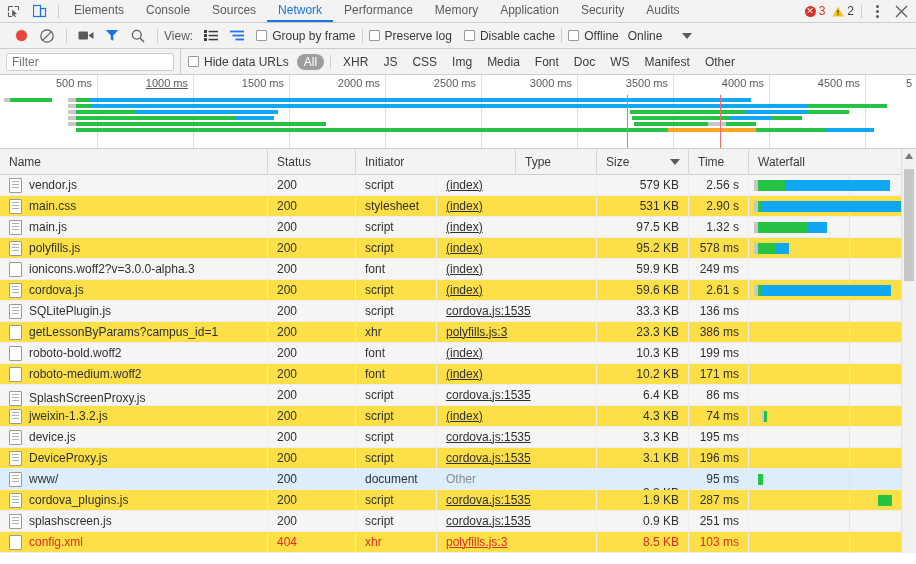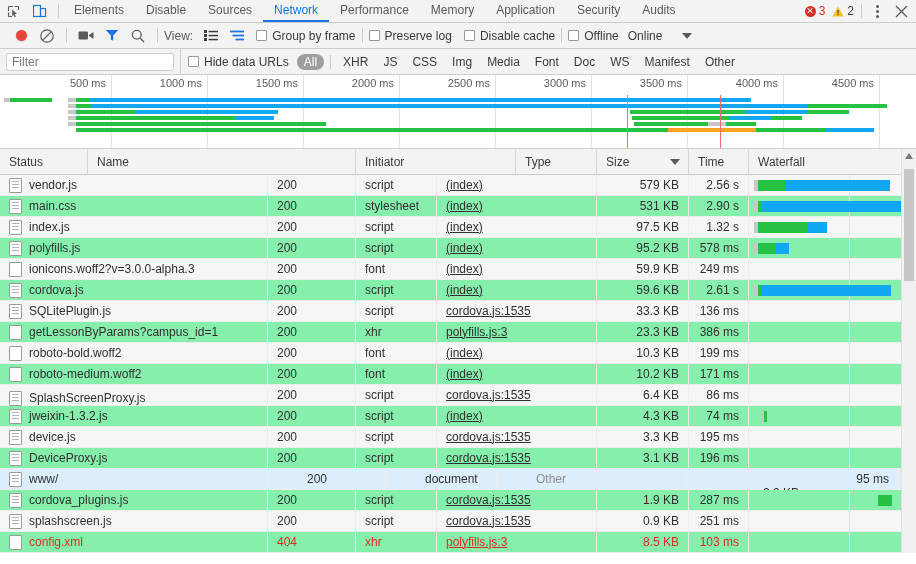--- a/index.html
+++ b/index.html
@@ -133,21 +133,21 @@
   .fb-div { width:1px;height:14px;background:#cdcdcd;margin:0 5px; }
 
   
   #overview {
     height: 74px;
     position: relative;
     background: #fff;
     border-bottom: 1px solid #cdcdcd;
     overflow: hidden;
   }
-  #ov-ruler { position:absolute; top:0; left:16px; right:0; height:20px; }
+  #ov-ruler { position:absolute; top:0; left:2px; right:0; height:20px; }
   .ov-tick {
     position:absolute; top:0; bottom:-54px;
     border-left: 1px solid #e0e0e0;
   }
   .ov-tick-lbl {
     position:absolute; top:2px;
     font-size:11px; color:#5a5a5a;
     transform: translateX(-100%);
     padding-right:5px; white-space:nowrap;
   }
@@ -184,22 +184,22 @@
   }
   #rows { position:relative; }
   .row {
     height: 21px;
     display:flex;
     align-items:center;
     border-bottom:1px solid #ededed;
     position:relative;
   }
   .row.odd { background:#f5f5f5; }
-  .row.even { background:#86efac;justify-content:flex-end; }
-  .row.selected { background:#dcedfc;gap:30px; }
+  .row.even { background:#fde047;justify-content:flex-end; }
+  .row.selected { background:#dcedfc; }
   .cell {
     height:21px; line-height:21px;
     font-size:12px;
     color:#303030;
     padding-left:9px;
     flex:0 0 auto;
     overflow:hidden;
     white-space:nowrap;
     border-right:1px solid #ededed;
   }
@@ -263,21 +263,21 @@
       <rect x="0.5" y="1.5" width="7" height="11" stroke="#1a73e8" stroke-width="1.2" fill="none"></rect>
       <rect x="7.5" y="4.5" width="5" height="8" stroke="#1a73e8" stroke-width="1.2" fill="none"></rect>
     </svg>
   </div>
   <div class="tb-sep"></div>
 
   <div class="tab">
       <span>Elements</span>
     </div>
   <div class="tab">
-      <span>Disable</span>
+      <span>Console</span>
     </div>
   <div class="tab">
       <span>Sources</span>
     </div>
   <div class="tab selected">
       <span>Network</span>
     </div>
   <div class="tab">
       <span>Performance</span>
     </div>
@@ -415,21 +415,21 @@
     <div class="type-pill"><span>Manifest</span></div>
     <div class="type-pill"><span>Other</span></div>
   </div>
 </div>
 
 <div id="overview">
   <div id="ov-ruler">
       <div class="ov-tick" style="left: 95px;"></div>
       <div class="ov-tick-lbl" style="left: 95px;">500 ms</div>
       <div class="ov-tick" style="left: 191px;"></div>
-      <div class="ov-tick-lbl" style="left: 191px;">1000 ms</div>
+      <div class="ov-tick-lbl" style="left: 191px; text-decoration: underline;">1000 ms</div>
       <div class="ov-tick" style="left: 287px;"></div>
       <div class="ov-tick-lbl" style="left: 287px;">1500 ms</div>
       <div class="ov-tick" style="left: 383px;"></div>
       <div class="ov-tick-lbl" style="left: 383px;">2000 ms</div>
       <div class="ov-tick" style="left: 479px;"></div>
       <div class="ov-tick-lbl" style="left: 479px;">2500 ms</div>
       <div class="ov-tick" style="left: 575px;"></div>
       <div class="ov-tick-lbl" style="left: 575px;">3000 ms</div>
       <div class="ov-tick" style="left: 671px;"></div>
       <div class="ov-tick-lbl" style="left: 671px;">3500 ms</div>
@@ -487,22 +487,22 @@
       </div>
     </div>
   <div id="ov-lines">
       <div class="ov-line" style="left: 627px; background: rgb(139, 139, 240);"></div>
       <div class="ov-line" style="left: 720px; background: rgb(240, 108, 108);"></div>
     </div>
 </div>
 
 <div id="grid">
   <div id="grid-header">
+      <div class="gh" style="width: 268px;"><span>Name</span></div>
       <div class="gh" style="width: 88px;"><span>Status</span></div>
-      <div class="gh" style="width: 268px;"><span>Name</span></div>
       <div class="gh" style="width: 160px;"><span>Initiator</span></div>
       <div class="gh" style="width: 81px;"><span>Type</span></div>
       <div class="gh" style="width: 92px;"><span>Size</span><span class="sortcaret"></span></div>
       <div class="gh" style="width: 60px;"><span>Time</span></div>
       <div class="gh last" style="width: 167px; flex: 1 1 auto;"><span>Waterfall</span></div>
     </div>
   <div id="rows">
       <div class="row odd">
         <div class="cell name" style="width: 268px;">
           <span class="ficon doc"></span>
@@ -539,21 +539,21 @@
           <div class="wf-bar" style="left: 5px; width: 150px;">
             <div class="wf-seg" style="left: 0px; width: 4px; background: rgb(199, 199, 199);"></div>
             <div class="wf-seg" style="left: 4px; width: 4px; background: rgb(37, 194, 68);"></div>
             <div class="wf-seg" style="left: 8px; width: 142px; background: rgb(18, 167, 242);"></div>
           </div>
         </div>
       </div>
       <div class="row odd">
         <div class="cell name" style="width: 268px;">
           <span class="ficon doc"></span>
-          <span>index.js</span>
+          <span>main.js</span>
         </div>
         <div class="cell" style="width: 88px;">200</div>
         <div class="cell" style="width: 81px;">script</div>
         <div class="cell" style="width: 160px;"><a>(index)</a></div>
         <div class="cell num" style="width: 92px;">97.5 KB</div>
         <div class="cell num" style="width: 60px;">1.32 s</div>
         <div class="cell wf">
           <div class="wf-grid" style="left: 100px;"></div>
           <div class="wf-line-blue" style="left: 160px;"></div>
           <div class="wf-bar" style="left: 5px; width: 73px;">

